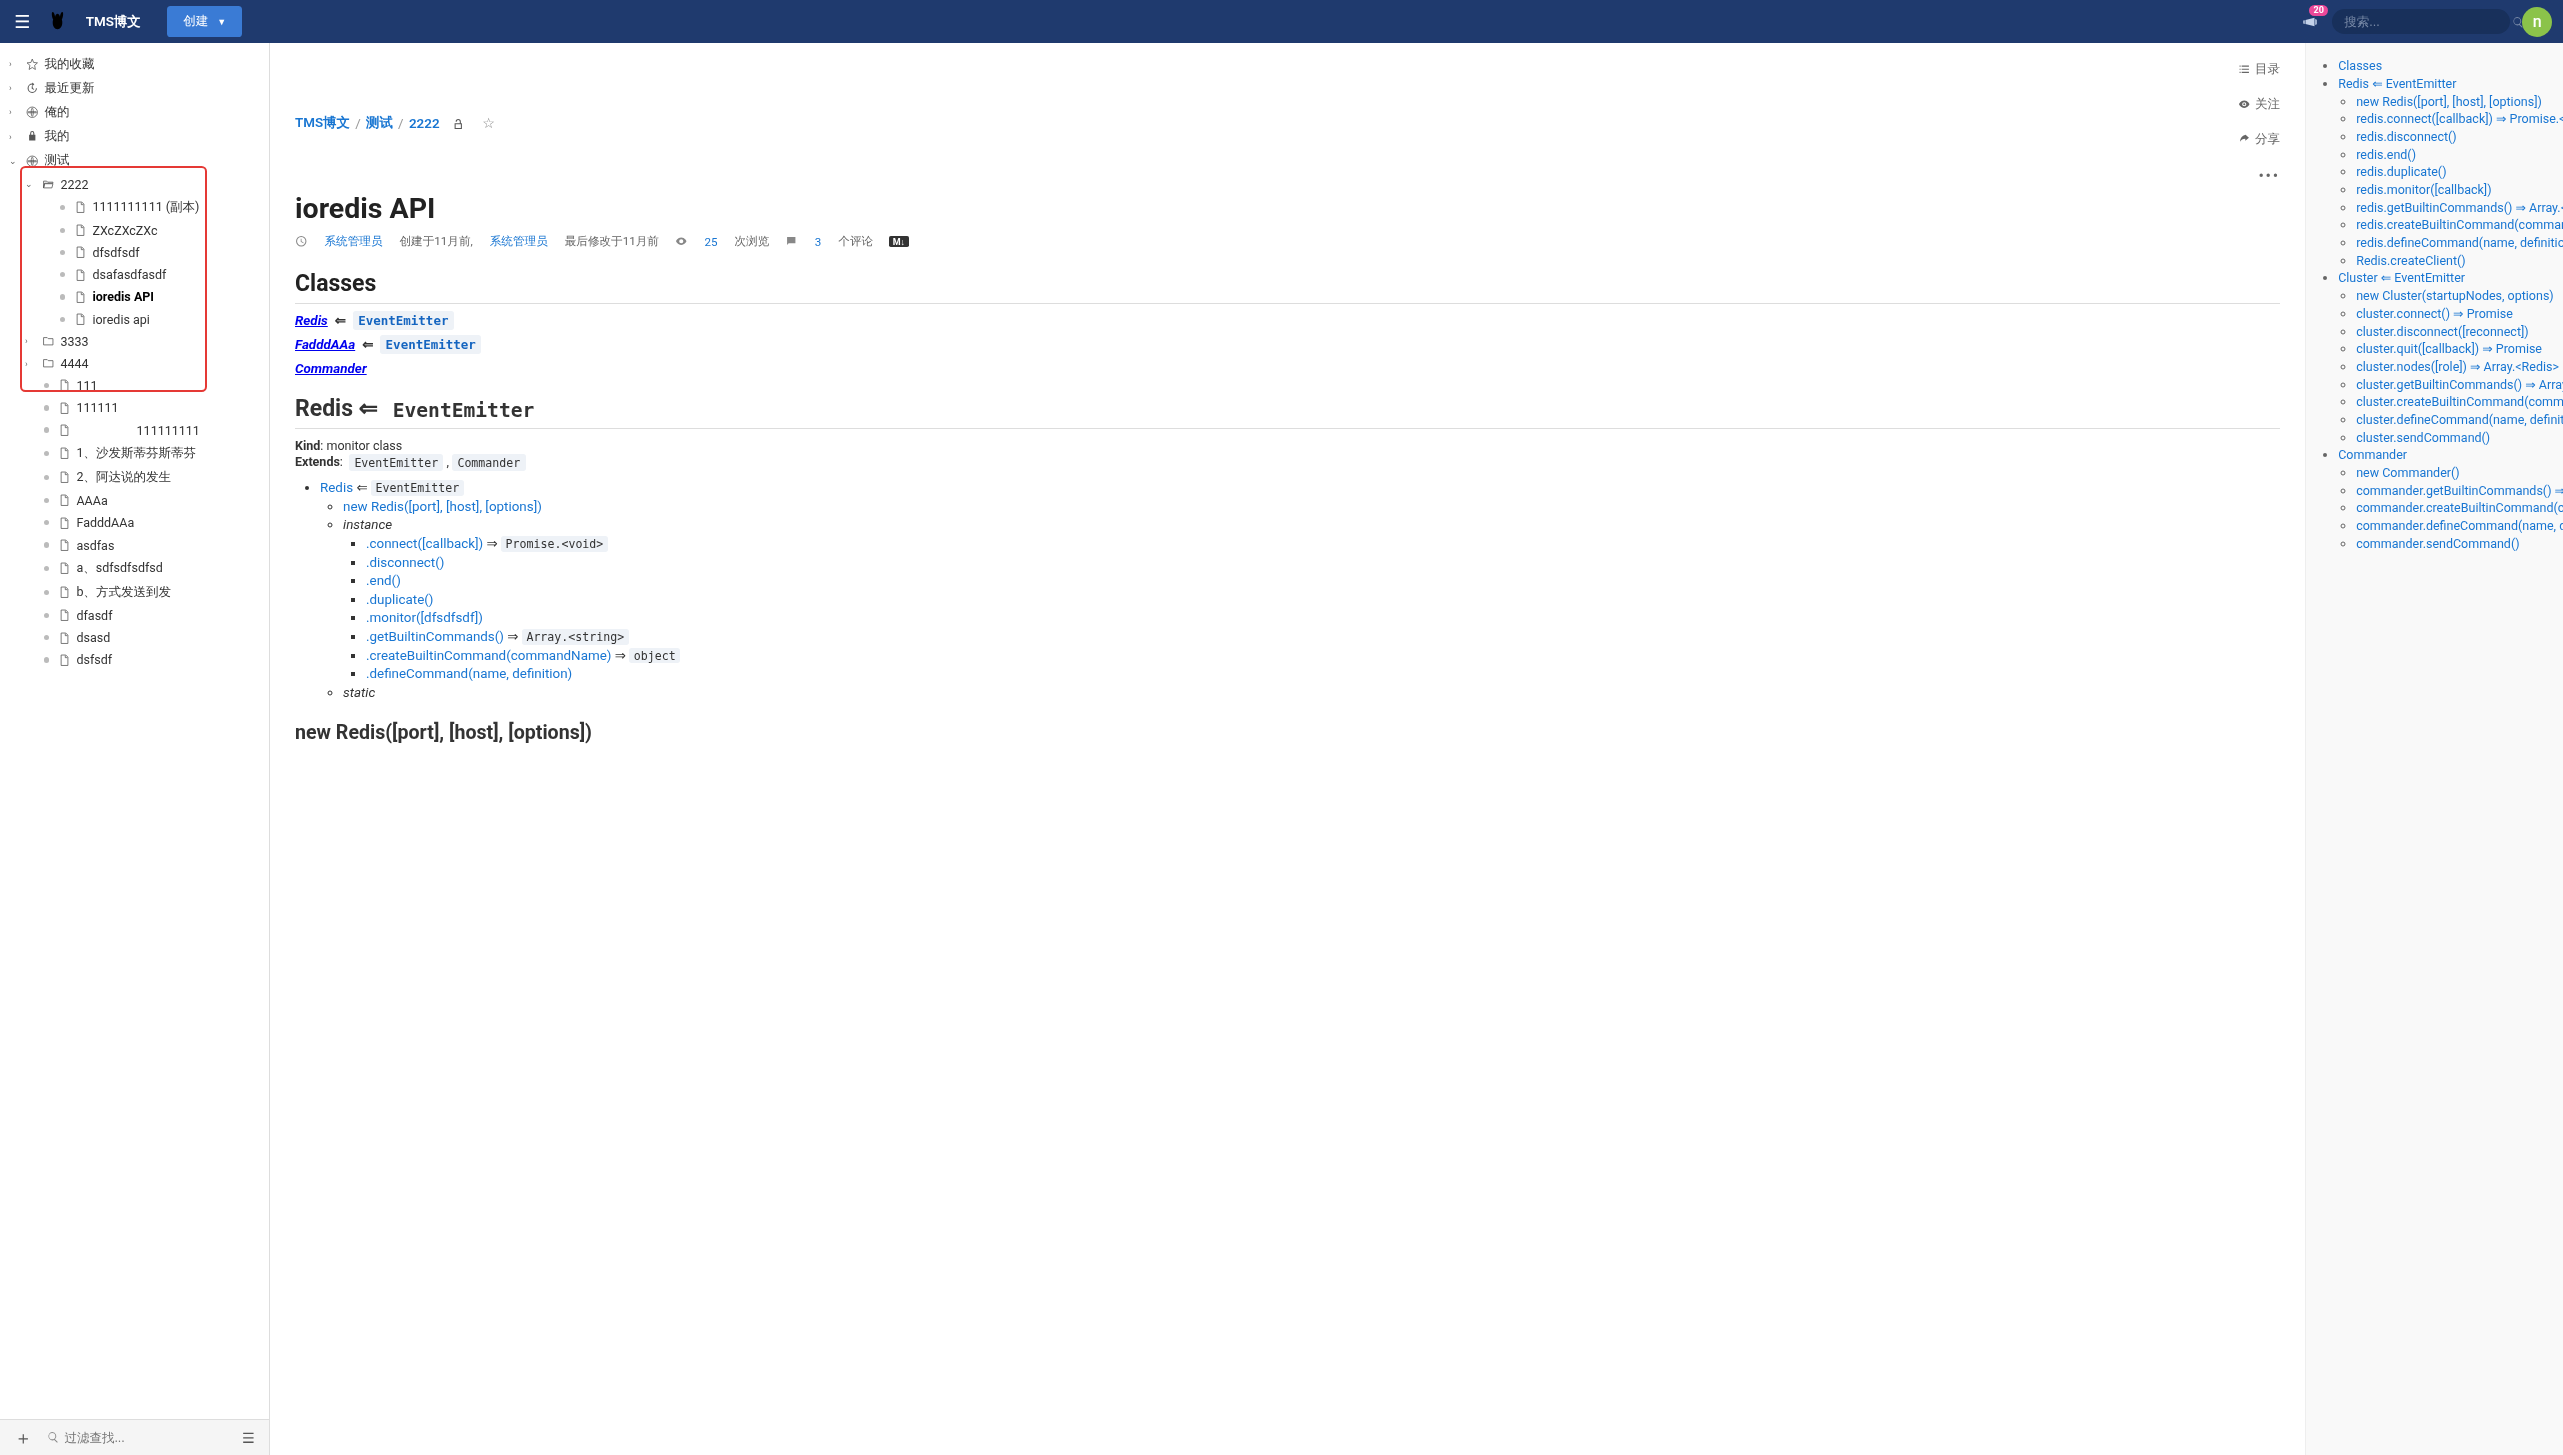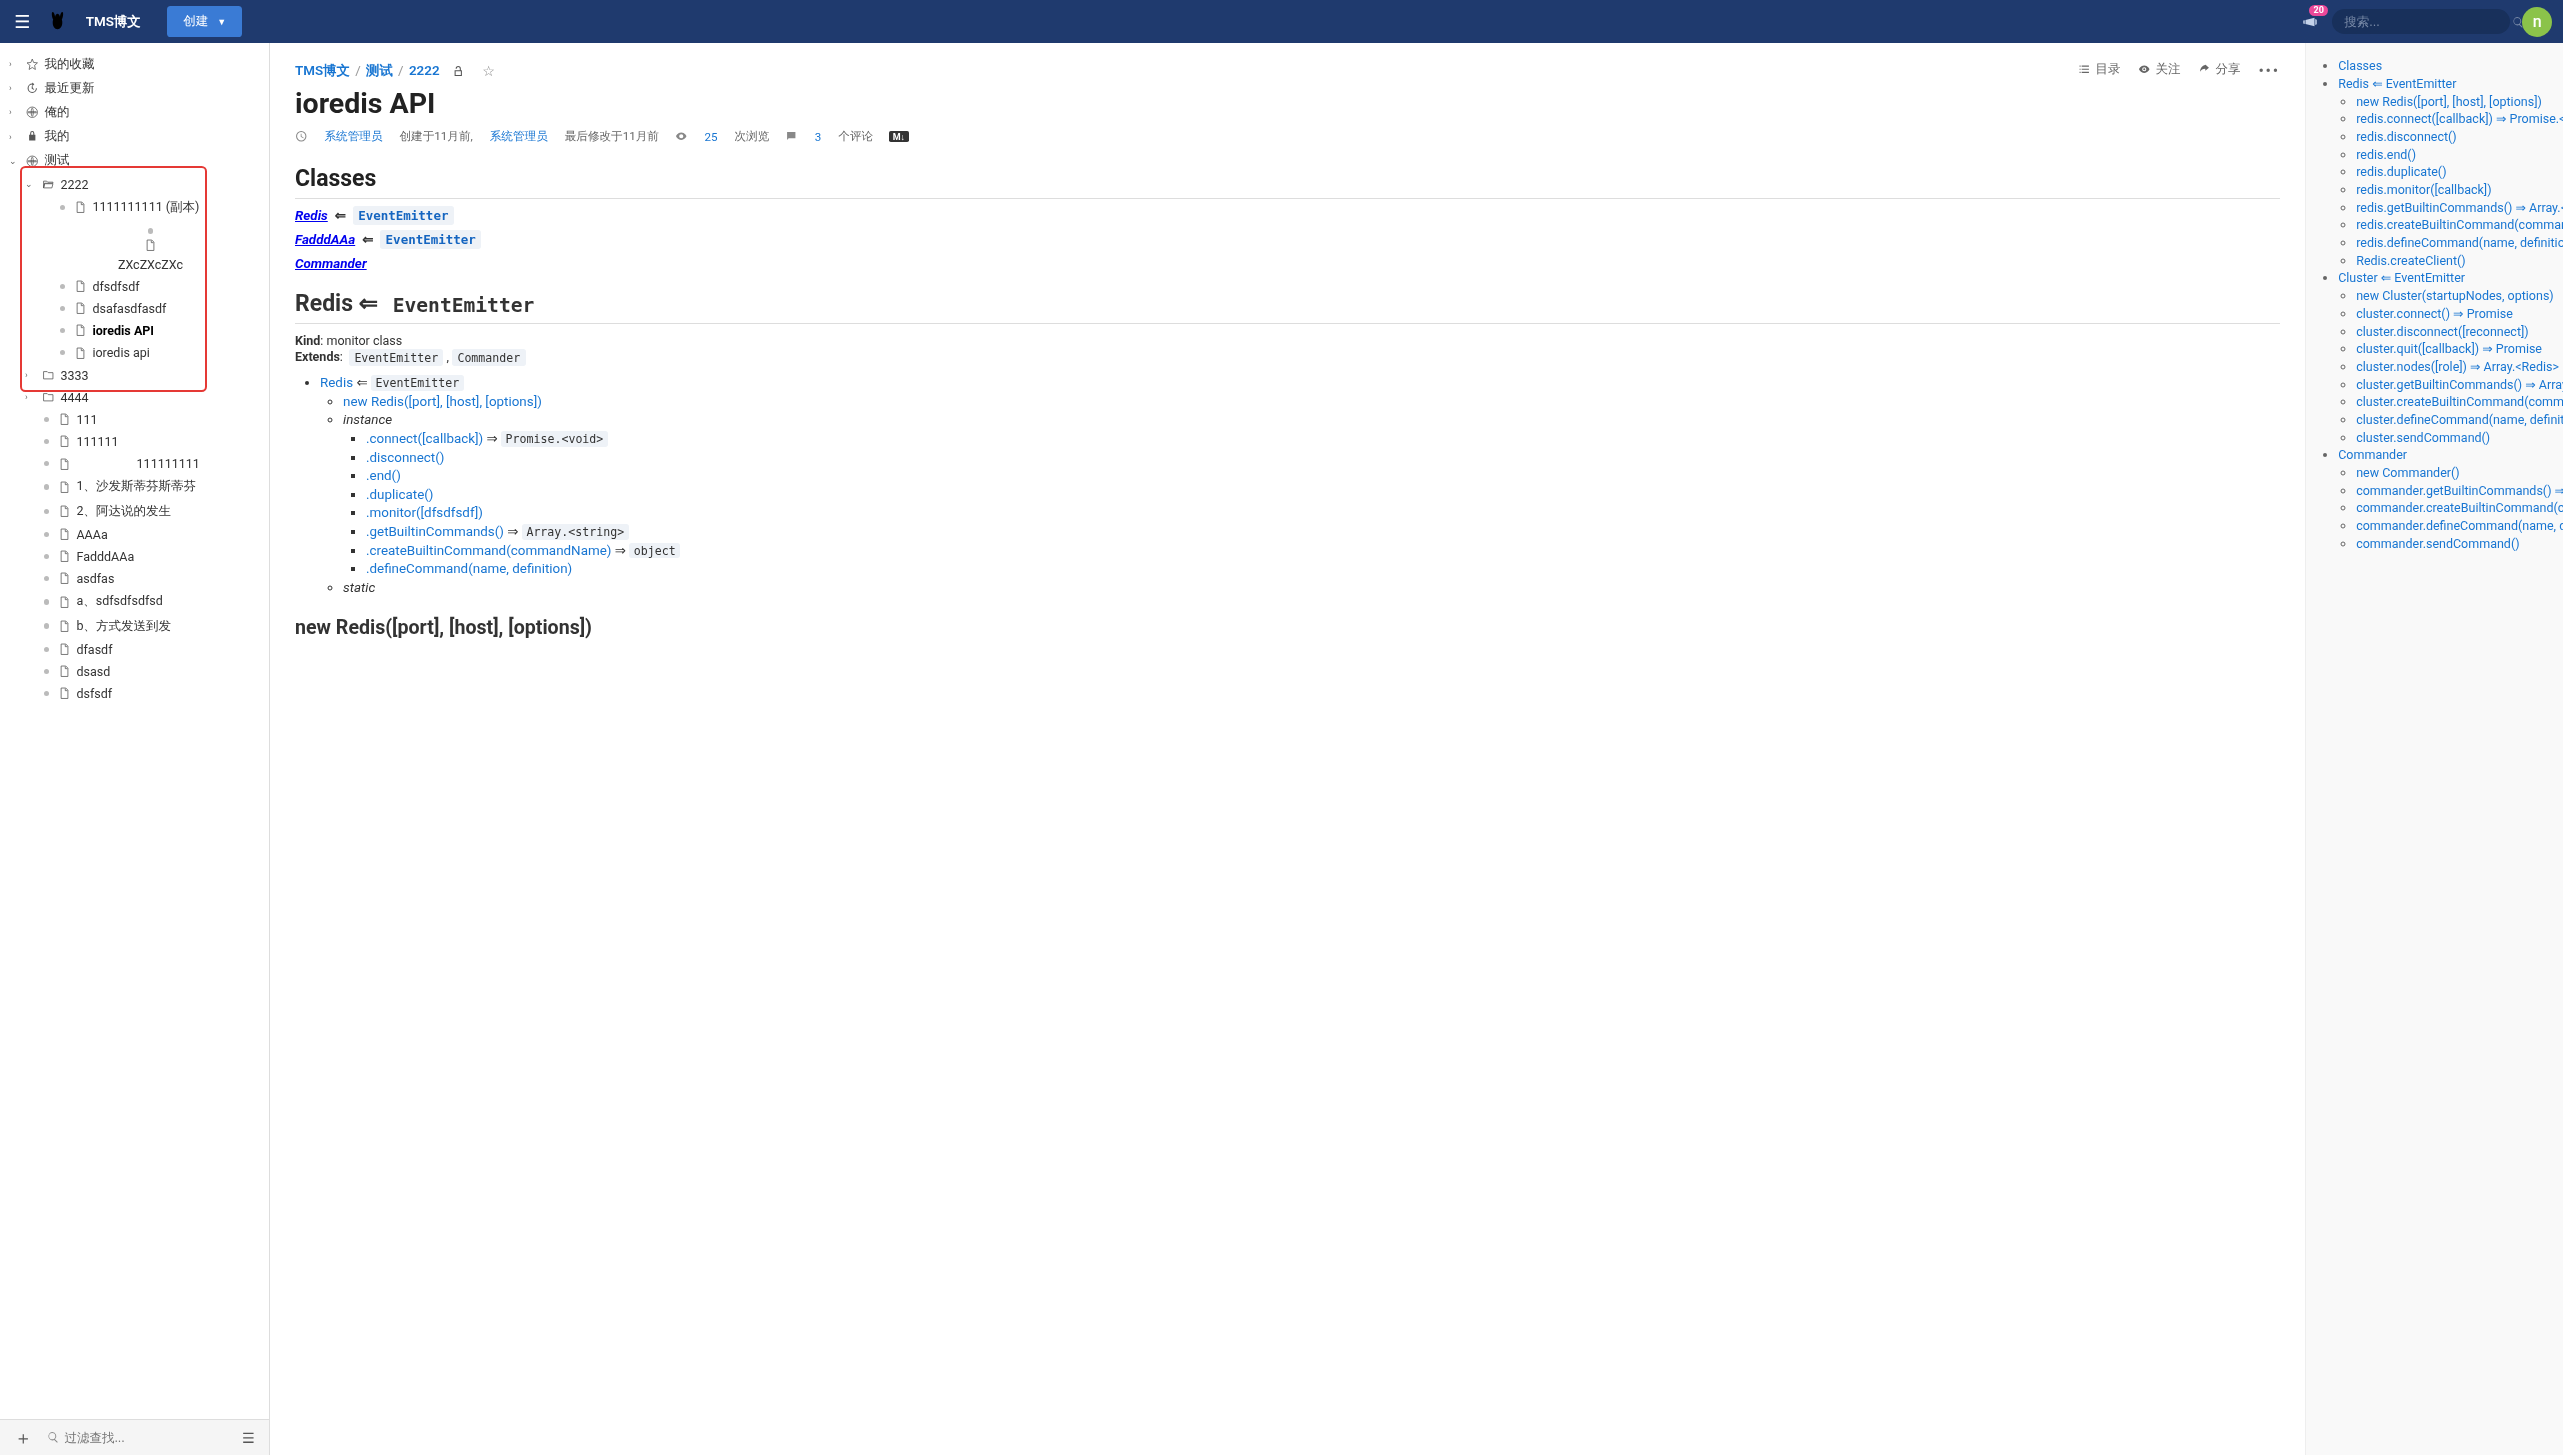--- a/index.html
+++ b/index.html
@@ -36,21 +36,21 @@
 .sidebar-bottom input { border: none; background: transparent; outline: none; flex: 1; font-size: 12.5px; }
 .sidebar-bottom .menu-icon { color: #555; font-size: 14.2px; cursor: pointer; padding: 0 5.3px; }
 
 .main { flex: 1; overflow-y: auto; padding: 18px 25px; background: #fff; min-width: 0; }
 .crumbs-row { display: flex; align-items: center; margin-bottom: 7.1px; }
 .crumbs { display: flex; align-items: center; gap: 5.3px; font-size: 13.4px; }
 .crumbs a { color: #1976d2; text-decoration: none; font-weight: 600; }
 .crumbs .sep { color: #999; }
 .crumbs .lock { color: #555; margin-left: 7.1px; }
 .crumbs .star { color: #888; margin-left: 12.5px; font-size: 14.2px; }
-.page-actions { margin-left: auto; display: flex; align-items: flex-start; gap: 18px; color: #666; font-size: 12.5px; }
+.page-actions { margin-left: auto; display: flex; align-items: flex-end; gap: 18px; color: #666; font-size: 12.5px; flex-direction: column; }
 .page-actions .act { display: flex; align-items: center; gap: 4.5px; cursor: pointer; }
 .page-actions .dots { font-size: 16px; letter-spacing: 1.8px; cursor: pointer; }
 
 .page-title { font-size: 28.5px; font-weight: 700; margin: 5.3px 0 9px; color: #222; }
 .meta-row { display: flex; align-items: center; gap: 16px; font-size: 11.6px; color: #666; margin-bottom: 21.4px; }
 .meta-row .mgroup { display: flex; align-items: center; gap: 17px; }
 .meta-row a { color: #1976d2; text-decoration: none; }
 .meta-row .md-badge { background: #333; color: #fff; font-size: 9px; font-weight: 700; padding: 0.9px 3.6px; border-radius: 1.8px; }
 
 h2.section { font-size: 23px; font-weight: 700; margin: 14.2px 0 9px; padding-bottom: 5.3px; border-bottom: 0.9px solid #ddd; color: #222; }
@@ -179,21 +179,21 @@
         <div class="tree-row" style="padding-left: 41px;">
           <span class="chev"></span>
           <span class="bullet"></span>
           <span class="ticon">
             <svg class="icon-svg" viewBox="0 0 24 24">
               <path d="M6 2h9l4 4v16H6V2zm8 1v4h4" fill="none" stroke="currentColor" stroke-width="1.5"></path>
             </svg>
           </span>
           <span class="label">1111111111 (副本)</span>
         </div>
-        <div class="tree-row" style="padding-left: 41px; flex-direction: column;">
+        <div class="tree-row" style="padding-left: 41px;">
           <span class="chev"></span>
           <span class="bullet"></span>
           <span class="ticon">
             <svg class="icon-svg" viewBox="0 0 24 24">
               <path d="M6 2h9l4 4v16H6V2zm8 1v4h4" fill="none" stroke="currentColor" stroke-width="1.5"></path>
             </svg>
           </span>
           <span class="label">ZXcZXcZXc</span>
         </div>
         <div class="tree-row" style="padding-left: 41px;">

